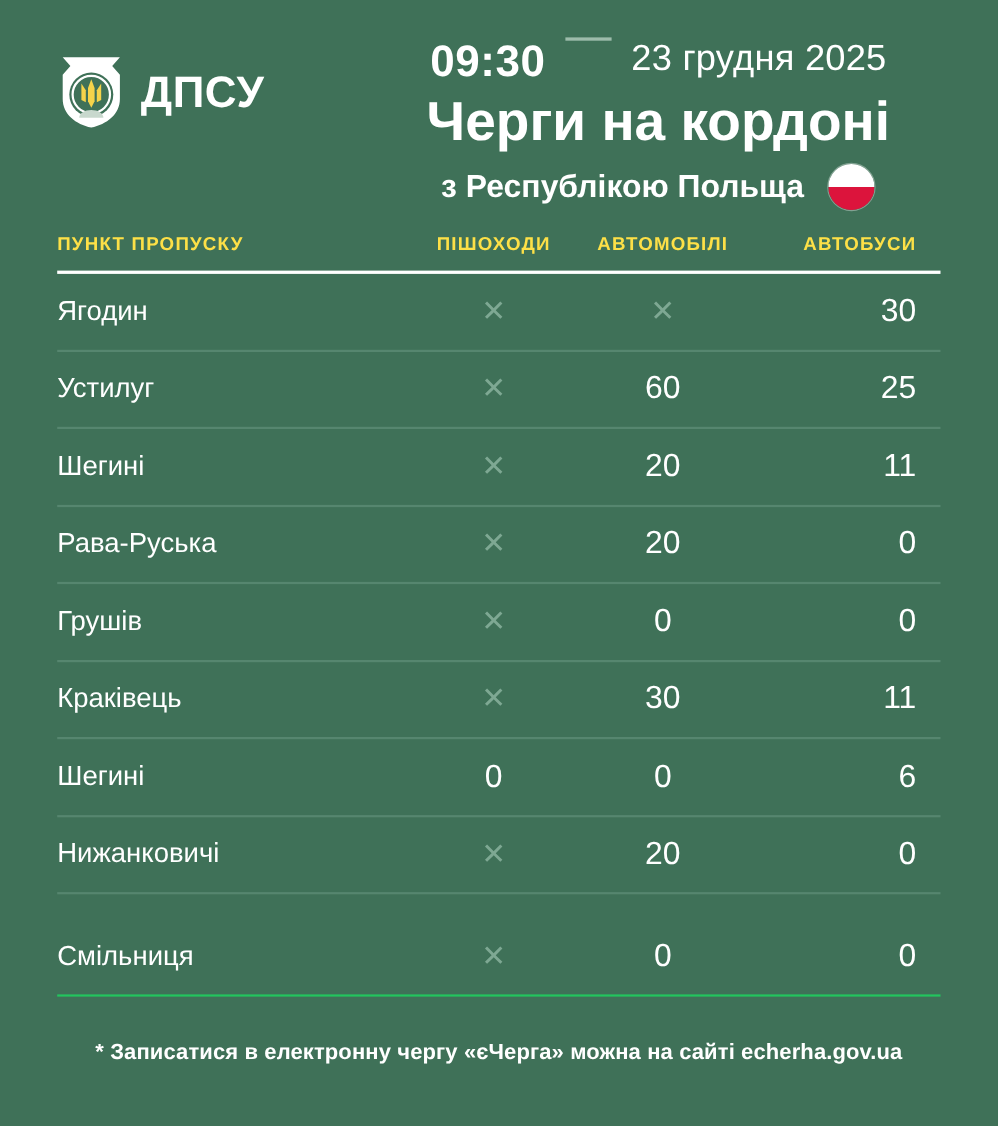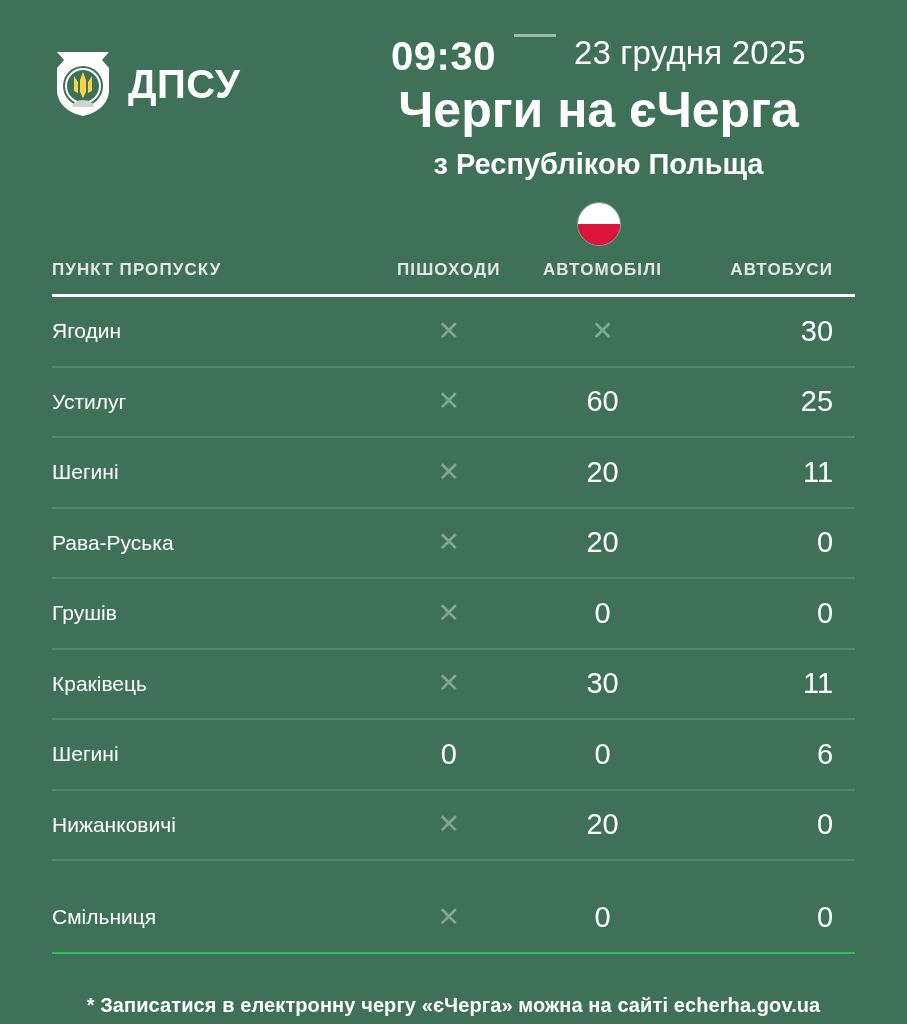--- a/index.html
+++ b/index.html
@@ -79,21 +79,20 @@
     line-height: 1.1;
     letter-spacing: 0px;
     margin-top: 4px;
   }
   .subline {
     display: flex;
     align-items: center;
     justify-content: center;
     gap: 21px;
     margin-top: 10px;
-    flex-direction: column;
   }
   .subline-text {
     font-size: 29px;
     font-weight: bold;
   }
   .flag {
     width: 44px;
     height: 44px;
     border-radius: 50%;
     overflow: hidden;
@@ -113,37 +112,37 @@
     display: flex;
     align-items: flex-end;
     padding-bottom: 14px;
     border-bottom: 3px solid #ffffff;
   }
   .th {
     font-size: 17px;
     font-weight: bold;
     letter-spacing: 1.1px;
     text-transform: uppercase;
-    color: #e5e5e5;
+    color: #fde047;
   }
   .col-name { flex: 0 0 320px; text-align: left; }
   .col-v1 { flex: 1; text-align: center; }
-  .col-v2 { flex: 1; text-align: center; margin-top: 48px; }
+  .col-v2 { flex: 1; text-align: center; }
   .col-v3 { flex: 1; text-align: right; padding-right: 22px; }
 
   .row {
     display: flex;
     align-items: center;
     height: 70.5px;
     border-bottom: 2px solid #56866f;
   }
   .row:last-child { border-bottom: 2px solid #22c55e; margin-top: 22px; }
   .cell-name {
     flex: 0 0 320px;
-    font-size: 21px;
+    font-size: 25px;
     font-weight: normal;
     text-align: left;
     color: #ffffff;
   }
   .cell {
     flex: 1;
     text-align: center;
     font-size: 29px;
     color: #ffffff;
   }
@@ -185,21 +184,21 @@
       </span>
       <span class="brand-name">ДПСУ</span>
     </div>
 
     <div class="title-block">
       <div class="time-row">
         <span class="time">09:30</span>
         <span class="time-sep"></span>
         <span class="date">23 грудня 2025</span>
       </div>
-      <div class="headline">Черги на єЧерга</div>
+      <div class="headline">Черги на кордоні</div>
       <div class="subline">
         <span class="subline-text">з Республікою Польща</span>
         <span class="flag">
           <span class="top"></span>
             <span class="bottom"></span>
         </span>
       </div>
     </div>
 
   </div>

